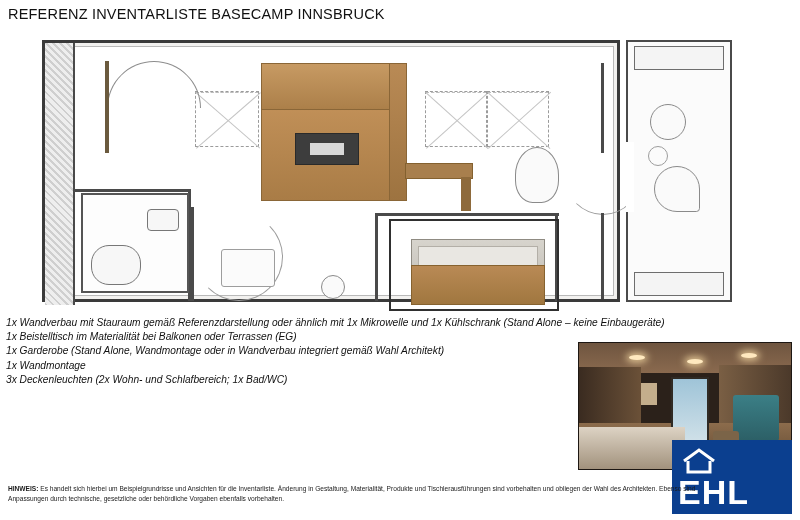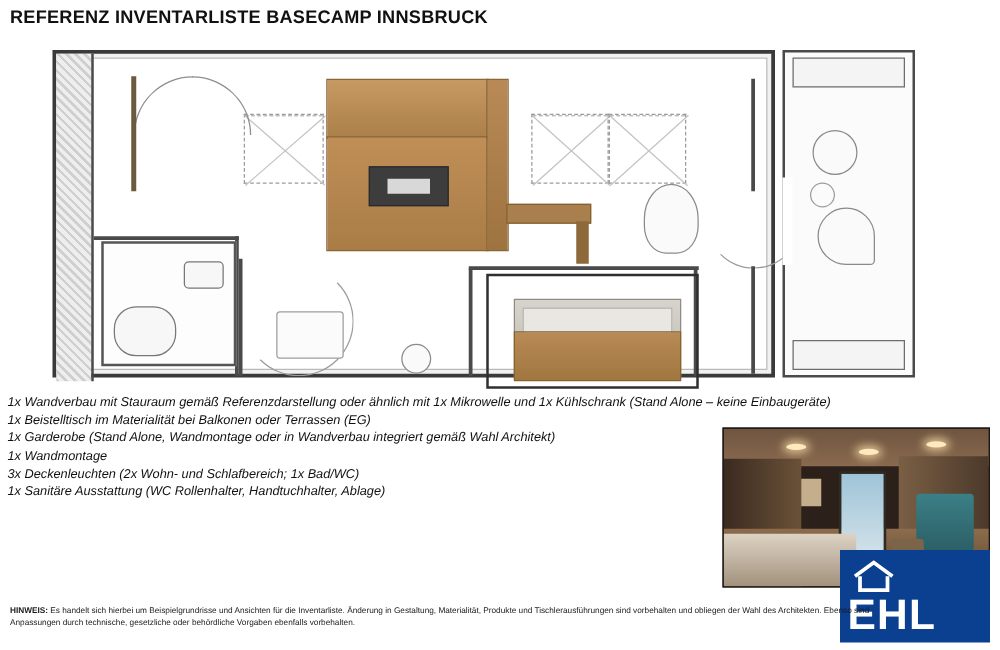--- a/index.html
+++ b/index.html
@@ -18,21 +18,21 @@
   #page {
     position: relative;
     width: 800px;
     height: 520px;
   }
   .title {
     position: absolute;
     left: 8px;
     top: 6px;
     font-size: 14.5px;
-    font-weight: bold;
+    font-weight: normal;
     letter-spacing: 0.2px;
     color: #111;
   }
 
   
   .plan-wrap {
     position: absolute;
     left: 8px;
     top: 32px;
     width: 740px;
@@ -490,21 +490,20 @@
     <div class="terrace-gap"></div>
   </div>
 
   <div class="spec-list">
     <ul>
       <li>1x Wandverbau mit Stauraum gemäß Referenzdarstellung oder ähnlich mit 1x Mikrowelle und 1x Kühlschrank (Stand Alone – keine Einbaugeräte)</li>
       <li>1x Beistelltisch im Materialität bei Balkonen oder Terrassen (EG)</li>
       <li>1x Garderobe (Stand Alone, Wandmontage oder in Wandverbau integriert gemäß Wahl Architekt)</li>
       <li>1x Wandmontage</li>
       <li>3x Deckenleuchten (2x Wohn- und Schlafbereich; 1x Bad/WC)</li>
-      <li>1x Sanitäre Ausstattung (WC Rollenhalter, Handtuchhalter, Ablage)</li>
     </ul>
   </div>
 
   <div class="photo">
     <div class="ph-ceiling"></div>
     <div class="ph-light" style="left:50px;top:12px;"></div>
     <div class="ph-light" style="left:108px;top:16px;"></div>
     <div class="ph-light" style="left:162px;top:10px;"></div>
     <div class="ph-wall-left"></div>
     <div class="ph-wall-right"></div>

